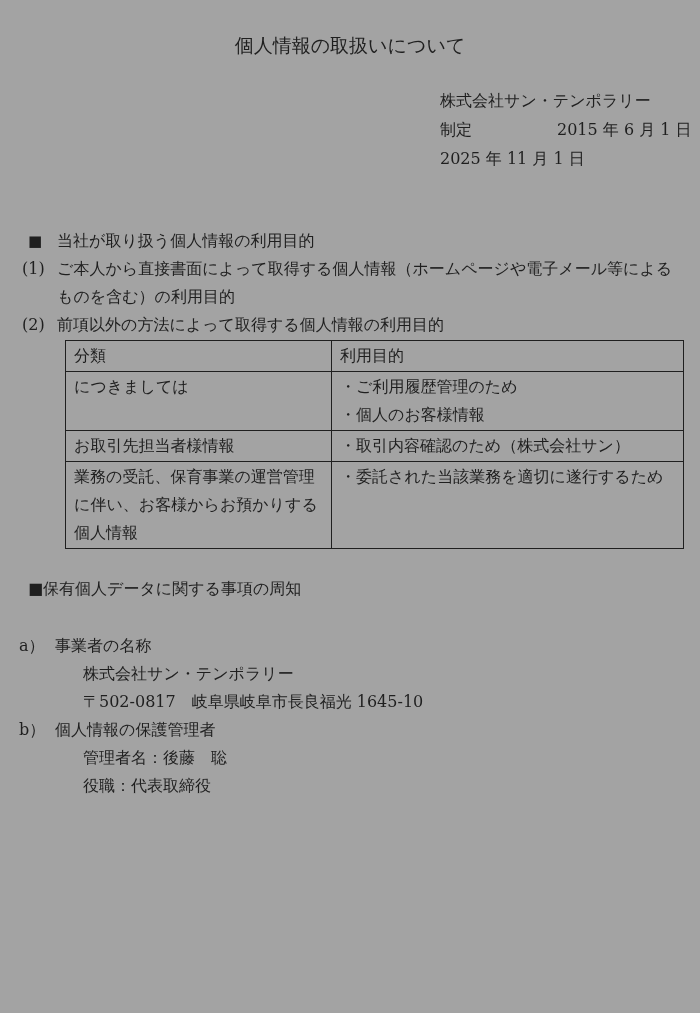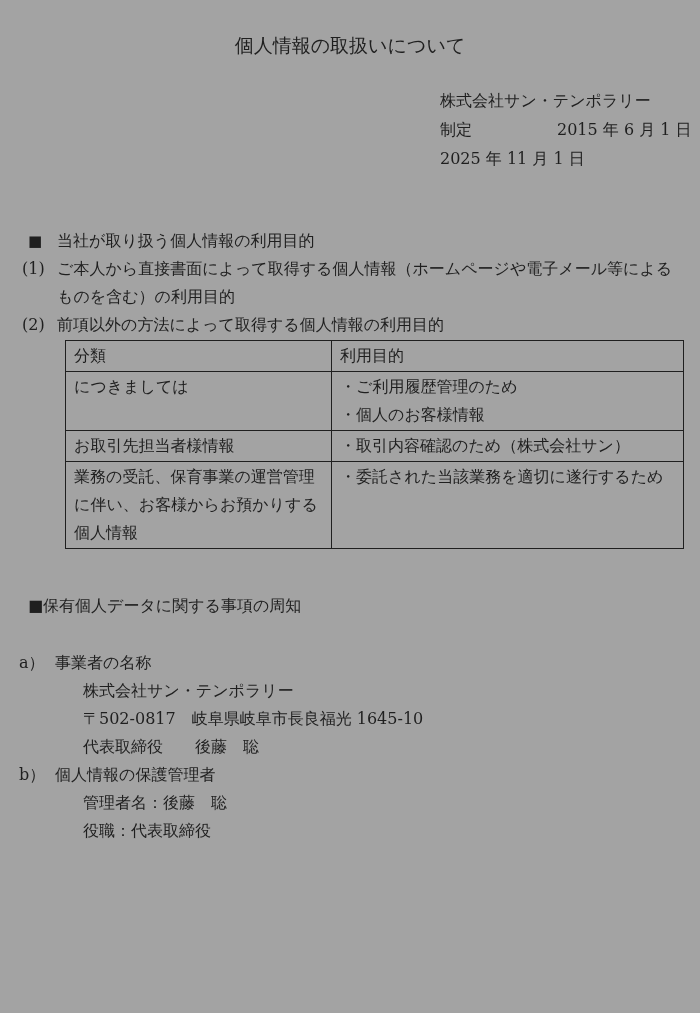--- a/index.html
+++ b/index.html
@@ -46,21 +46,21 @@
   table.tbl col.c1 { width: 266px; }
   table.tbl col.c2 { width: 352px; }
   table.tbl th, table.tbl td {
     border: 1px solid #1f1f1f;
     vertical-align: top;
     text-align: left;
     font-weight: normal;
     padding: 1px 8px;
     line-height: 28px;
   }
-  .sec2 { margin-top: 43px; padding: 0 28px; }
+  .sec2 { margin-top: 26px; padding: 0 28px; }
   .sec2 .body { text-align: justify; }
   .ab { margin-top: 29px; padding-left: 19px; padding-right: 28px; }
   .ab-h { display: flex; }
   .ab-h .mk { width: 36px; flex: none; }
   .ab-lines { margin-left: 64px; }
 </style>
 </head>
 <body>
 
 <div class="page">
@@ -136,21 +136,20 @@
   </div>
 
   <div class="ab">
     <div class="ab-h">
       <span class="mk">a）</span>
       <span>事業者の名称</span>
     </div>
     <div class="ab-lines">
       <div>株式会社サン・テンポラリー</div>
       <div>〒502-0817　岐阜県岐阜市長良福光 1645-10</div>
-      <div>代表取締役　　後藤　聡</div>
     </div>
     <div class="ab-h">
       <span class="mk">b）</span>
       <span>個人情報の保護管理者</span>
     </div>
     <div class="ab-lines">
       <div>管理者名：後藤　聡</div>
       <div>役職：代表取締役</div>
 
     </div>

